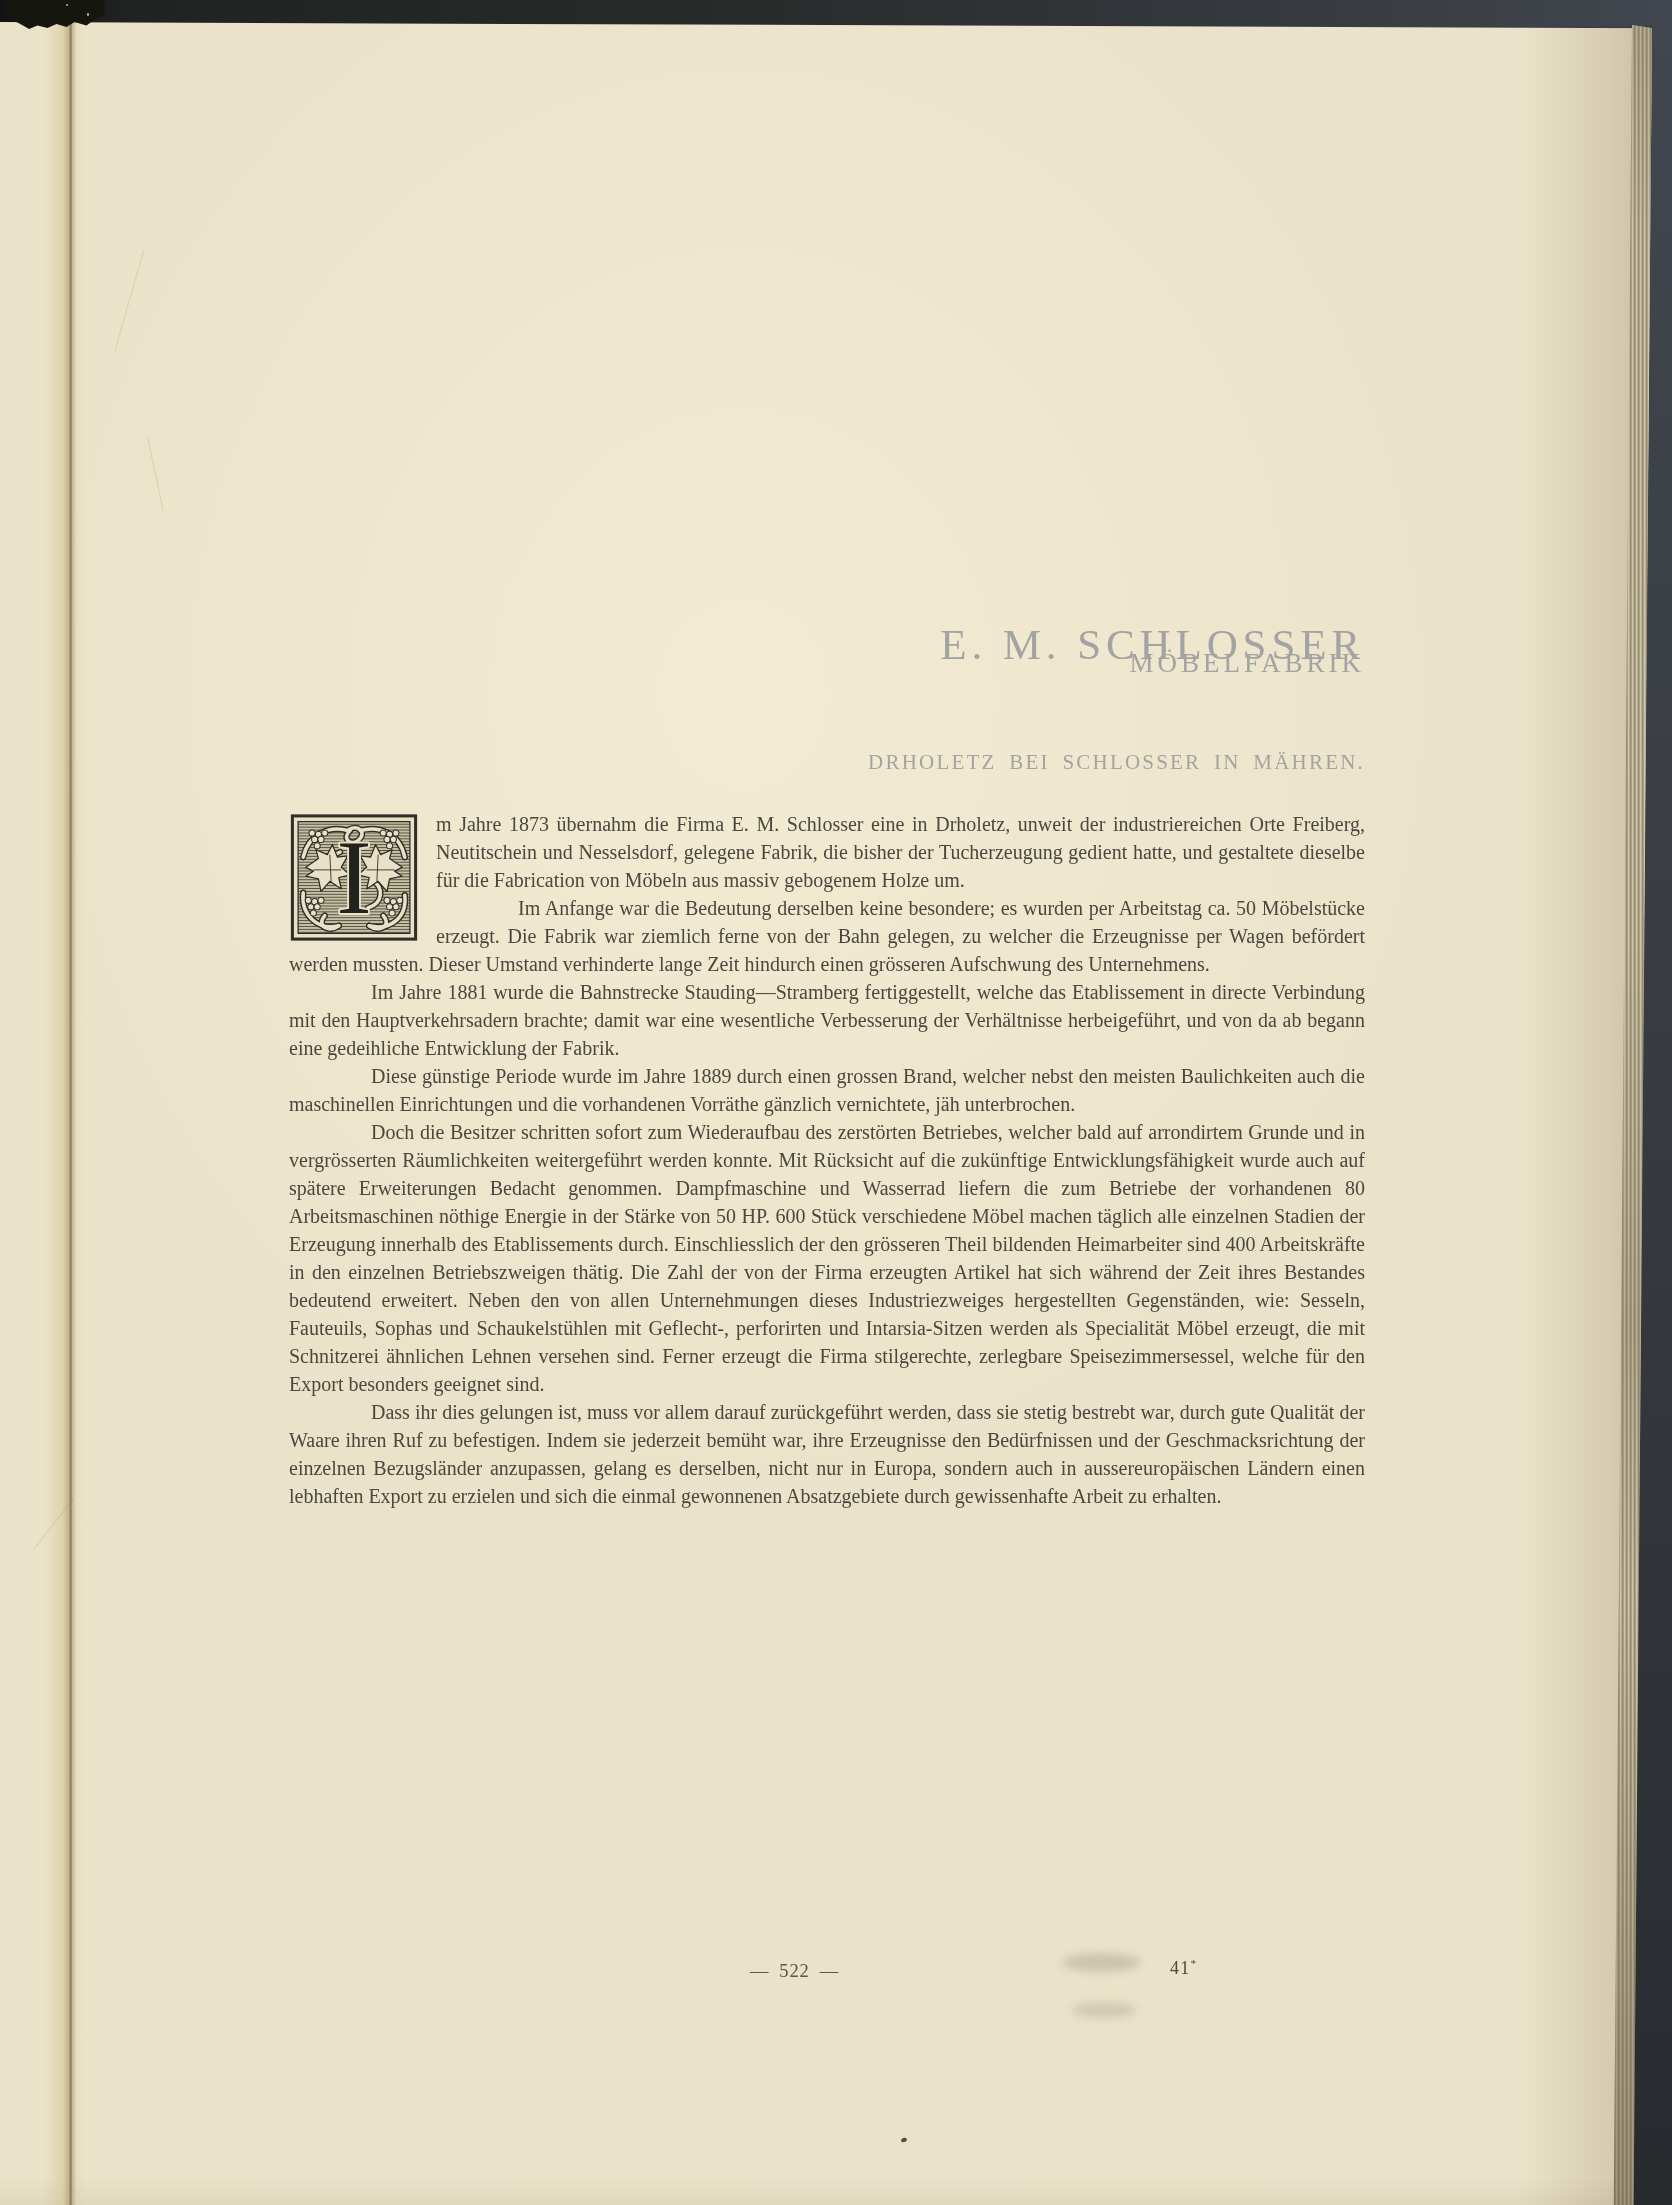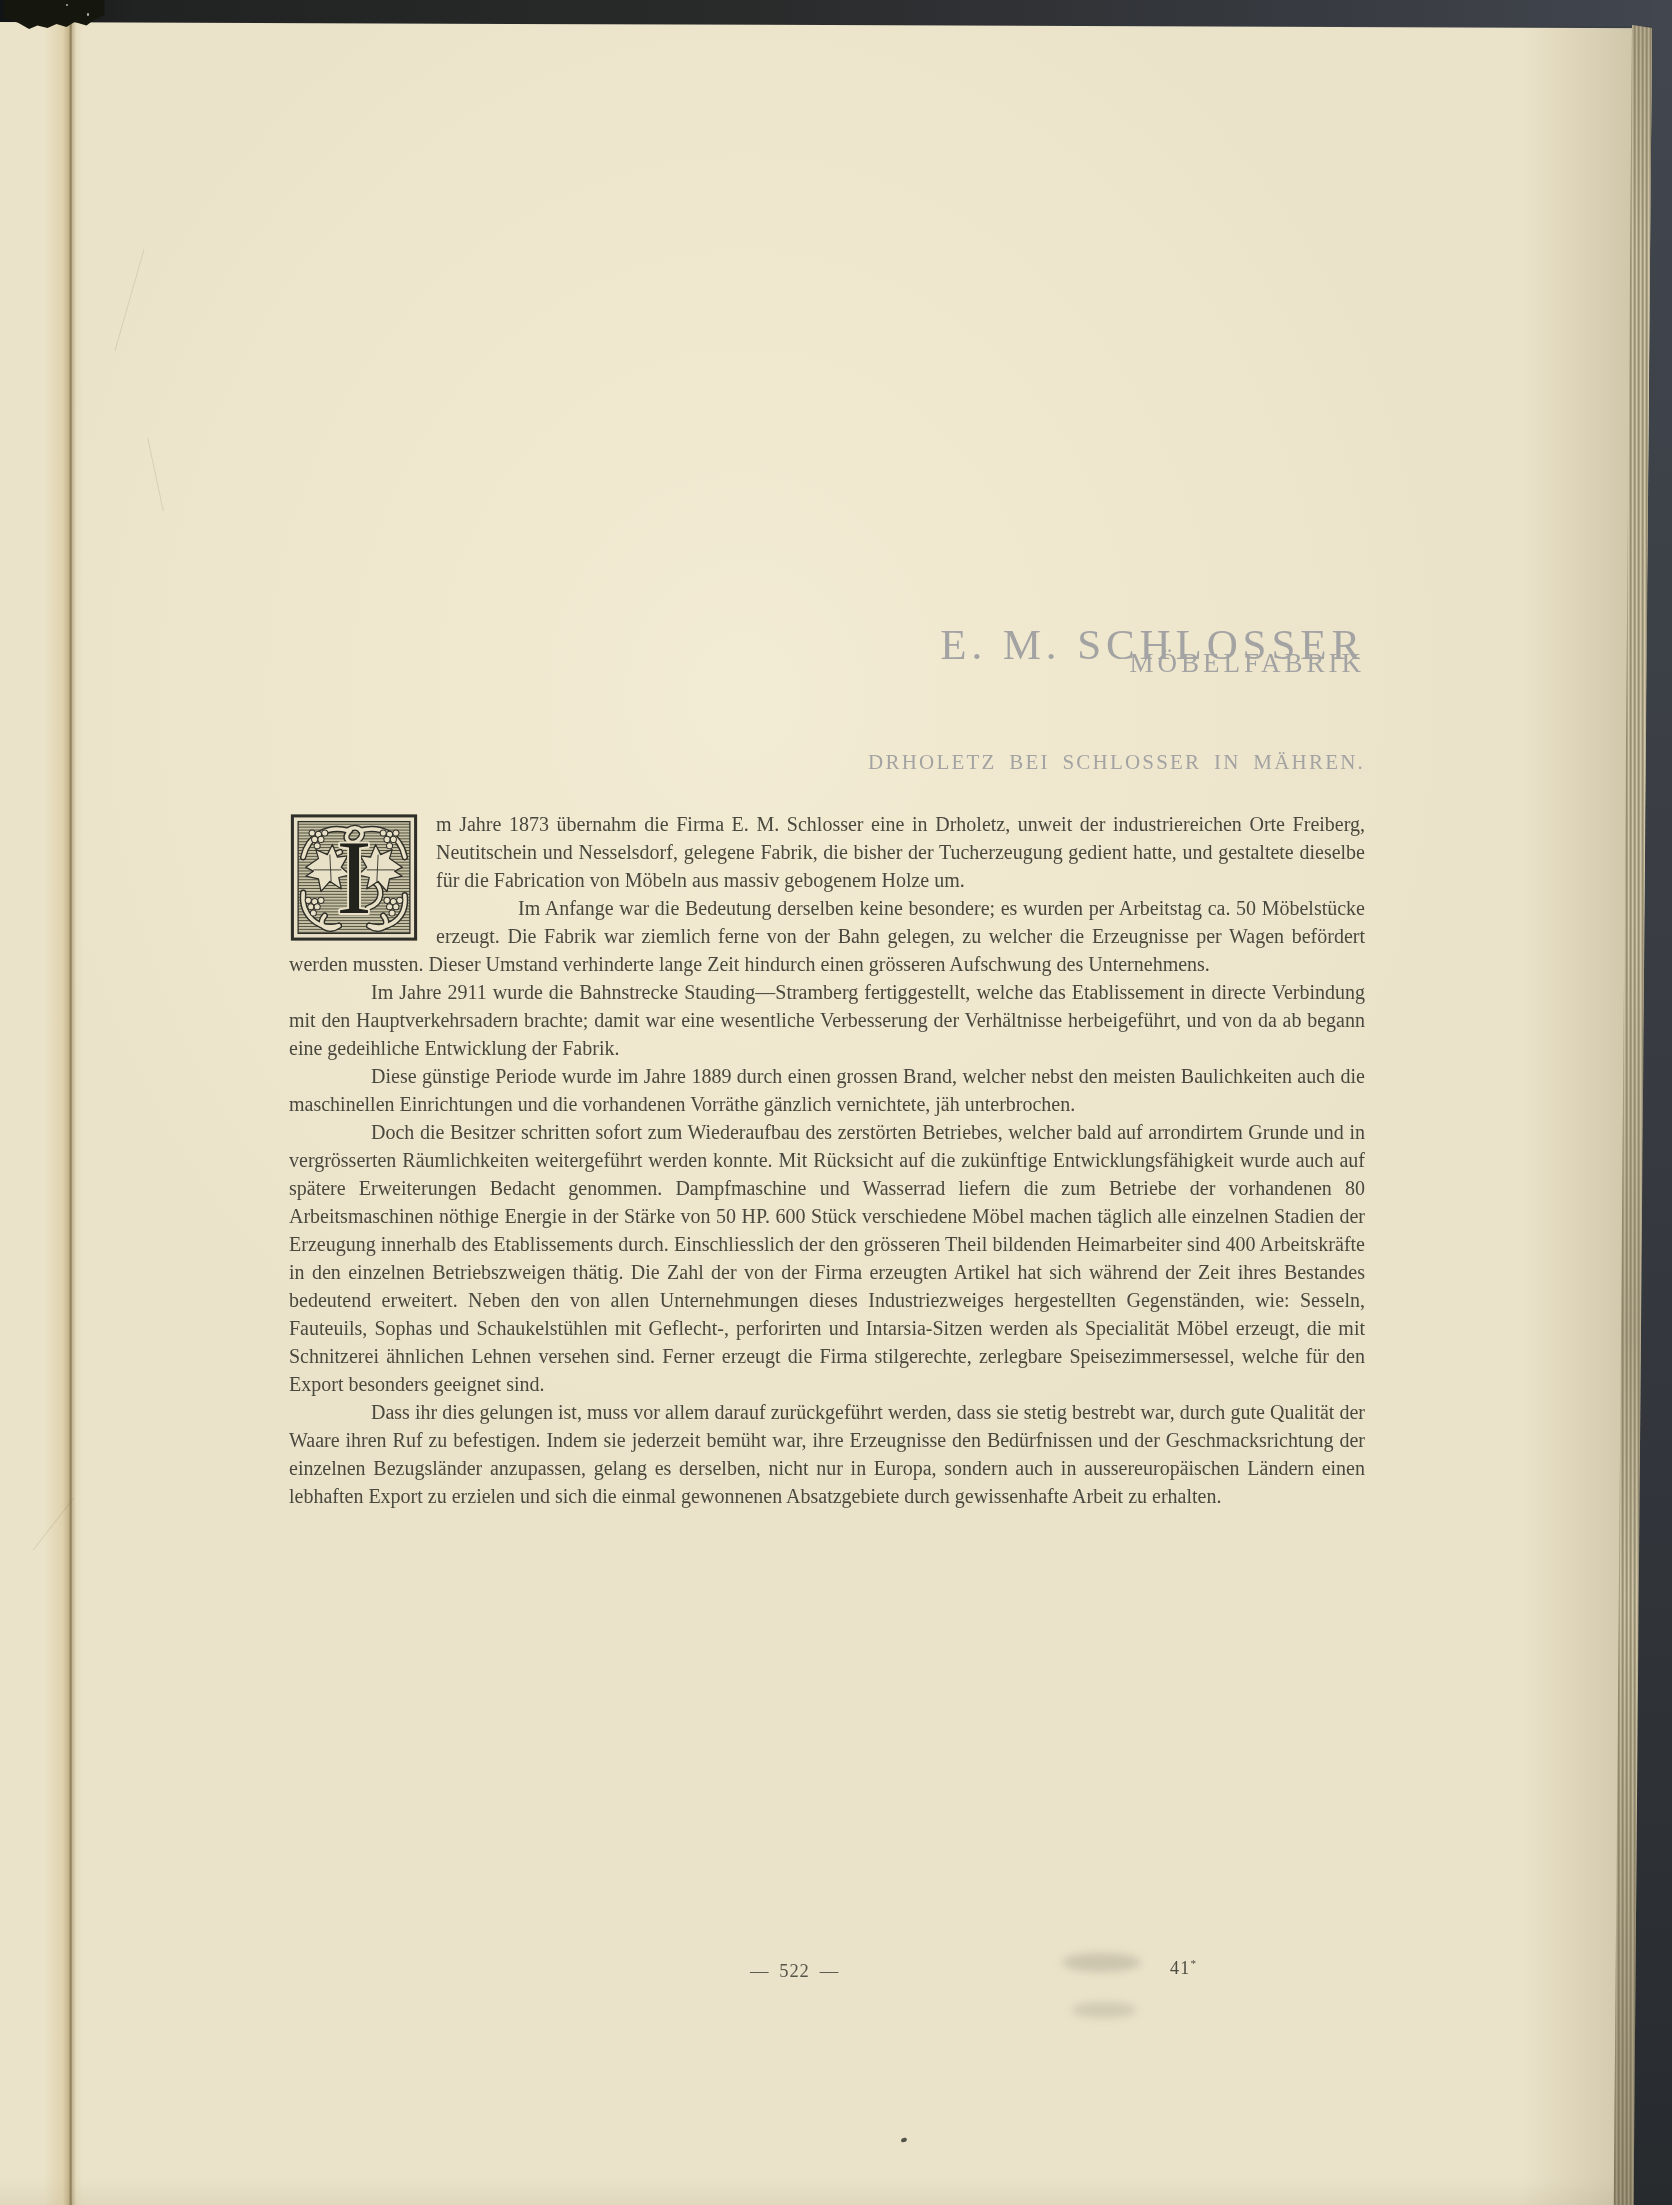--- a/index.html
+++ b/index.html
@@ -184,21 +184,21 @@
             <circle cx="86" cy="68" r="2.4"></circle>
           <circle cx="78" cy="73" r="2.4"></circle>
             <circle cx="83" cy="73" r="2.4"></circle>
             <circle cx="80" cy="78" r="2.4"></circle>
         </g>
       </g>
       <text x="50" y="78" text-anchor="middle" font-family="Liberation Serif, DejaVu Serif, serif" font-size="84" fill="#22231d" stroke="#e9e1c7" stroke-width="3" paint-order="stroke" stroke-linejoin="round">I</text>
     </svg><span>m Jahre 1873 übernahm die Firma E. M. Schlosser eine in Drholetz, unweit der industriereichen Orte Freiberg, Neutitschein und Nesselsdorf, gelegene Fabrik, die bisher der Tucherzeugung gedient hatte, und gestaltete dieselbe für die Fabrication von Möbeln aus massiv gebogenem Holze um.</span>
   </p>
   <p>Im Anfange war die Bedeutung derselben keine besondere; es wurden per Arbeitstag ca. 50 Möbelstücke erzeugt. Die Fabrik war ziemlich ferne von der Bahn gelegen, zu welcher die Erzeugnisse per Wagen befördert werden mussten. Dieser Umstand verhinderte lange Zeit hindurch einen grösseren Aufschwung des Unternehmens.</p>
-  <p>Im Jahre 2911 wurde die Bahnstrecke Stauding—Stramberg fertiggestellt, welche das Etablissement in directe Verbindung mit den Hauptverkehrsadern brachte; damit war eine wesentliche Verbesserung der Verhältnisse herbeigeführt, und von da ab begann eine gedeihliche Entwicklung der Fabrik.</p>
+  <p>Im Jahre 1881 wurde die Bahnstrecke Stauding—Stramberg fertiggestellt, welche das Etablissement in directe Verbindung mit den Hauptverkehrsadern brachte; damit war eine wesentliche Verbesserung der Verhältnisse herbeigeführt, und von da ab begann eine gedeihliche Entwicklung der Fabrik.</p>
   <p>Diese günstige Periode wurde im Jahre 1889 durch einen grossen Brand, welcher nebst den meisten Baulichkeiten auch die maschinellen Einrichtungen und die vorhandenen Vorräthe gänzlich vernichtete, jäh unterbrochen.</p>
   <p>Doch die Besitzer schritten sofort zum Wiederaufbau des zerstörten Betriebes, welcher bald auf arrondirtem Grunde und in vergrösserten Räumlichkeiten weitergeführt werden konnte. Mit Rücksicht auf die zukünftige Entwicklungsfähigkeit wurde auch auf spätere Erweiterungen Bedacht genommen. Dampfmaschine und Wasserrad liefern die zum Betriebe der vorhandenen 80 Arbeitsmaschinen nöthige Energie in der Stärke von 50 HP. 600 Stück verschiedene Möbel machen täglich alle einzelnen Stadien der Erzeugung innerhalb des Etablissements durch. Einschliesslich der den grösseren Theil bildenden Heimarbeiter sind 400 Arbeitskräfte in den einzelnen Betriebszweigen thätig. Die Zahl der von der Firma erzeugten Artikel hat sich während der Zeit ihres Bestandes bedeutend erweitert. Neben den von allen Unternehmungen dieses Industriezweiges hergestellten Gegenständen, wie: Sesseln, Fauteuils, Sophas und Schaukelstühlen mit Geflecht-, perforirten und Intarsia-Sitzen werden als Specialität Möbel erzeugt, die mit Schnitzerei ähnlichen Lehnen versehen sind. Ferner erzeugt die Firma stilgerechte, zerlegbare Speisezimmersessel, welche für den Export besonders geeignet sind.</p>
   <p>Dass ihr dies gelungen ist, muss vor allem darauf zurückgeführt werden, dass sie stetig bestrebt war, durch gute Qualität der Waare ihren Ruf zu befestigen. Indem sie jederzeit bemüht war, ihre Erzeugnisse den Bedürfnissen und der Geschmacksrichtung der einzelnen Bezugsländer anzupassen, gelang es derselben, nicht nur in Europa, sondern auch in aussereuropäischen Ländern einen lebhaften Export zu erzielen und sich die einmal gewonnenen Absatzgebiete durch gewissenhafte Arbeit zu erhalten.</p>
 </div>
 
 <div class="page-number">— 522 —</div>
 <div class="signature"><span>41</span><sup>*</sup></div>
 
 
 </body></html>

